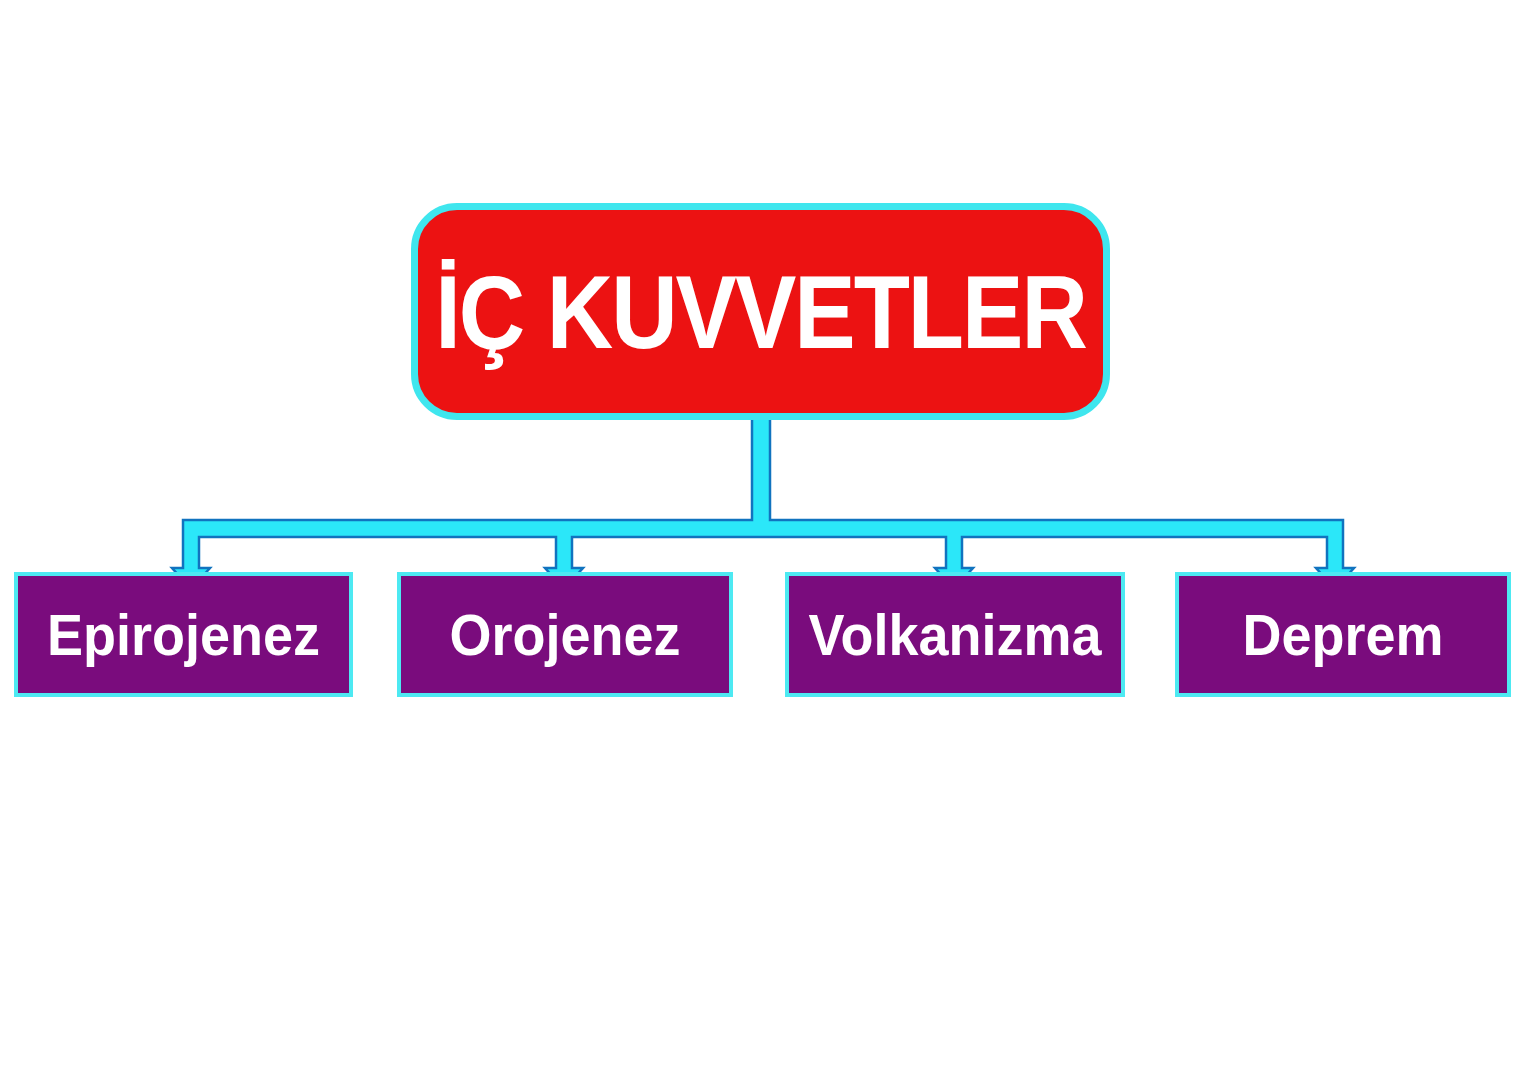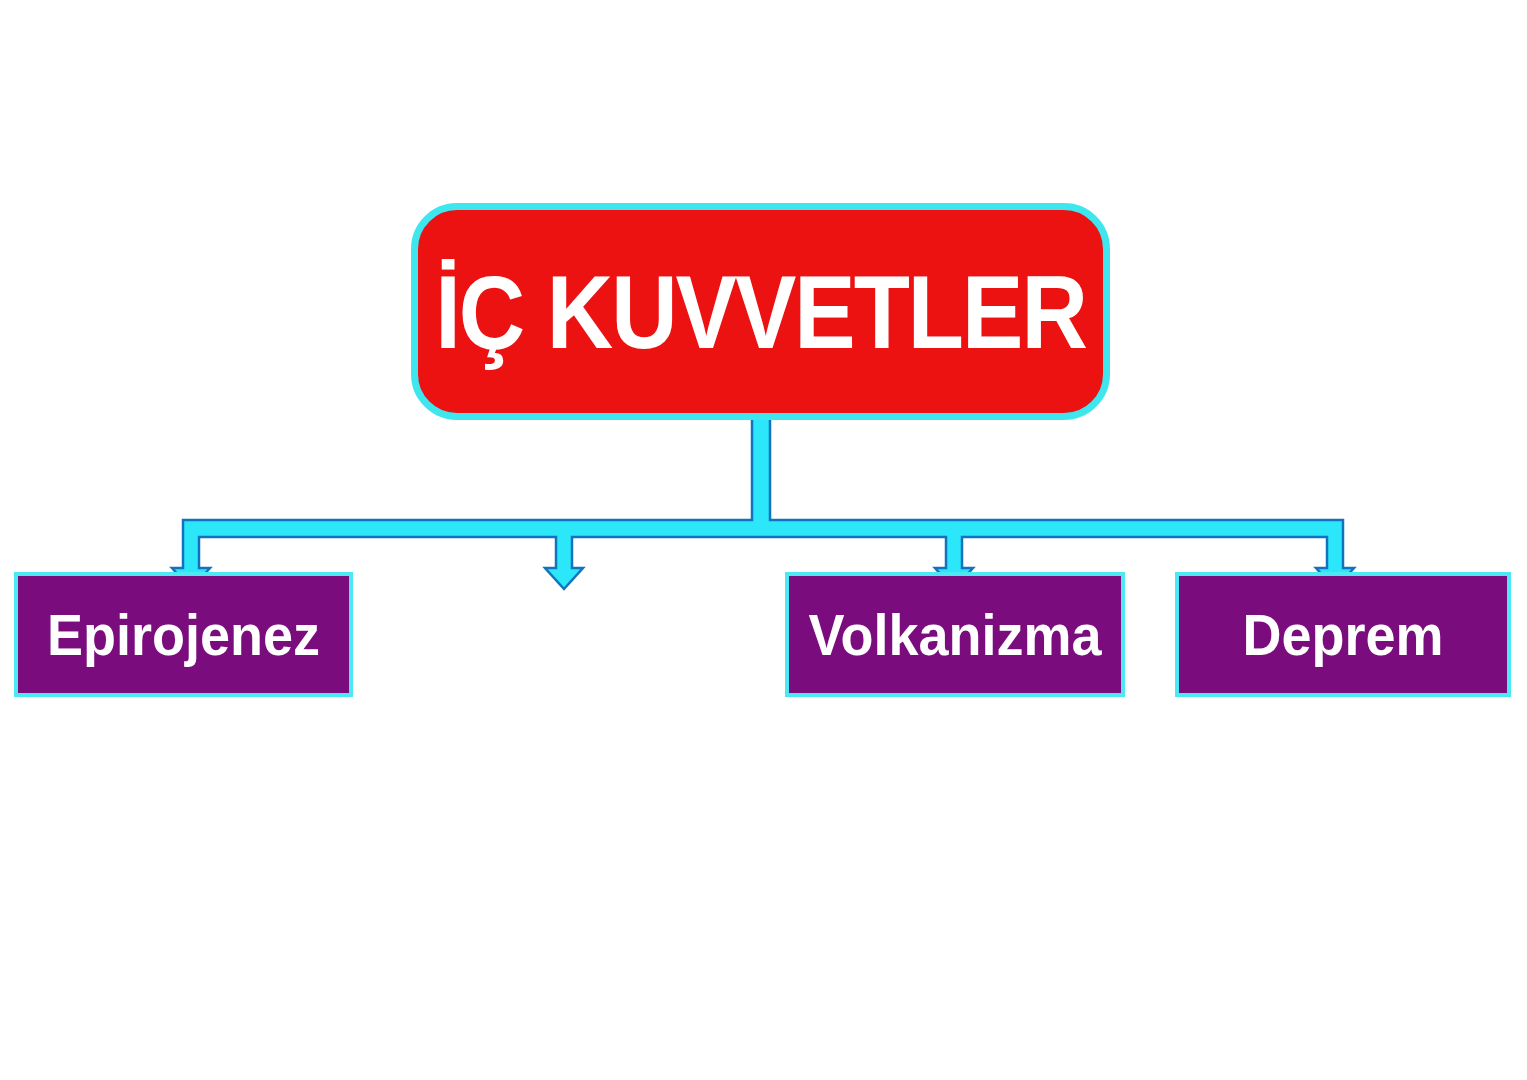--- a/index.html
+++ b/index.html
@@ -82,20 +82,23 @@
              L770,520 L770,416 Z" fill="#2be7f9" stroke="#1173bf" stroke-width="2.5" stroke-linejoin="miter"></path>
   </svg>
 
   <div class="root-node">
     <span class="label">İÇ KUVVETLER</span>
   </div>
 
   <div class="child-node child-1">
     <span class="label">Epirojenez</span>
   </div>
+  <div class="child-node child-2">
+    <span class="label">Orojenez</span>
+  </div>
   <div class="child-node child-4">
     <span class="label">Deprem</span>
   </div>
   <div class="child-node child-3">
     <span class="label">Volkanizma</span>
   </div>
 
 </div>
 
 </body></html>

